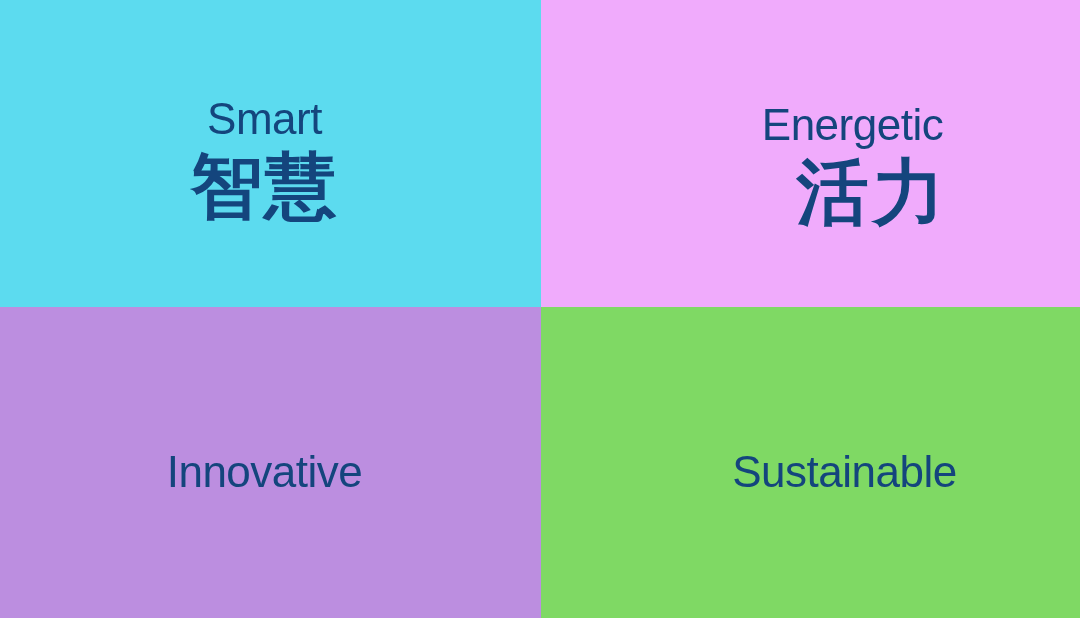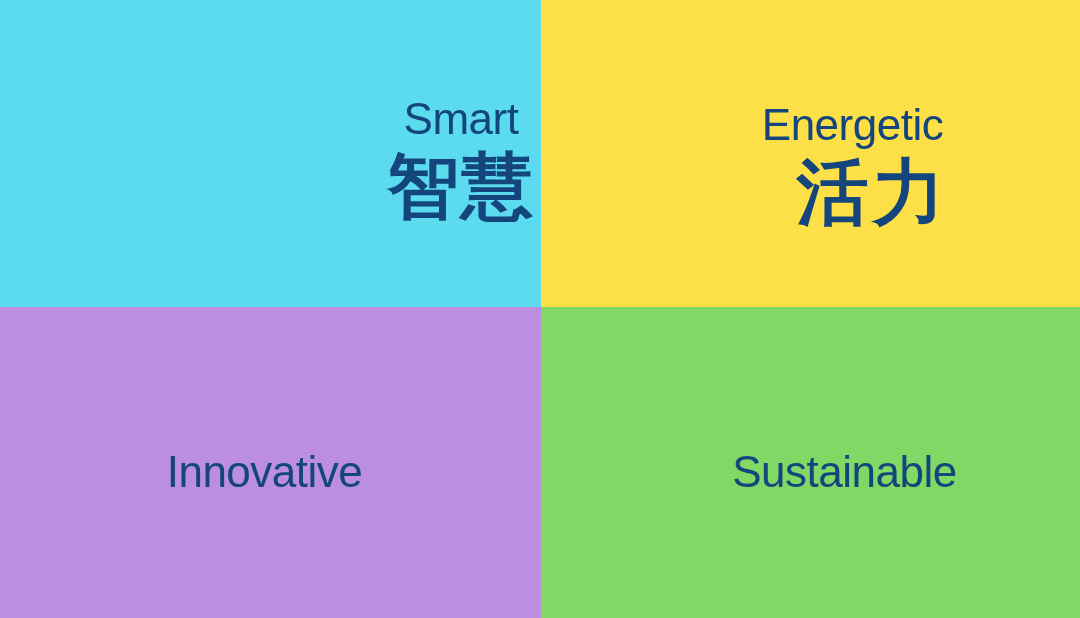--- a/index.html
+++ b/index.html
@@ -65,28 +65,28 @@
 
   #q-innovative .label-zh,
   #q-sustainable .label-zh { letter-spacing: 0px; }
   #q-energetic .label-zh   { letter-spacing: 4px; margin-left: 40px; }
 </style>
 </head>
 <body>
 
 <div id="grid">
 
-  <div class="quadrant" id="q-smart" style="background-color: rgb(92, 219, 239); color: rgb(20, 69, 125); align-items: flex-end;">
+  <div class="quadrant" id="q-smart" style="background-color: rgb(92, 219, 239); color: rgb(20, 69, 125);">
     <div class="quadrant-inner">
       <div class="label-en">Smart</div>
       <div class="label-zh">智慧</div>
     </div>
   </div>
 
-  <div class="quadrant" id="q-energetic" style="background-color: #fde047; color: rgb(20, 69, 125);">
+  <div class="quadrant" id="q-energetic" style="background-color: #f0abfc; color: rgb(20, 69, 125);">
     <div class="quadrant-inner">
       <div class="label-en">Energetic</div>
       <div class="label-zh">活力</div>
     </div>
   </div>
 
   <div class="quadrant" id="q-innovative" style="background-color: rgb(188, 142, 224); color: rgb(20, 69, 125);">
     <div class="quadrant-inner">
       <div class="label-en">Innovative</div>
     </div>

